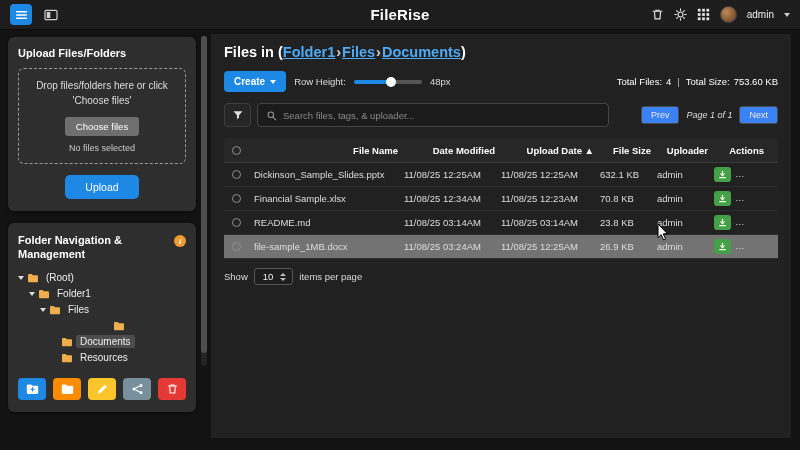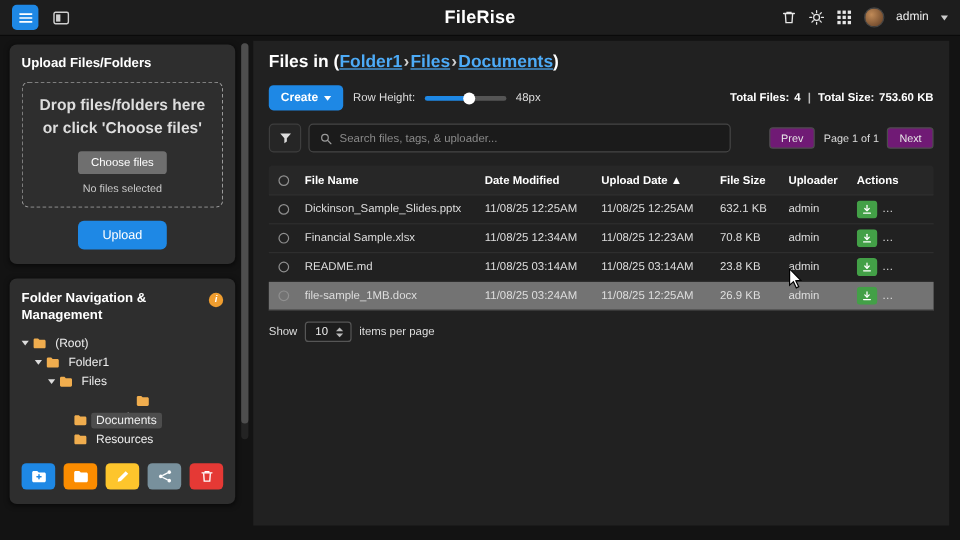--- a/index.html
+++ b/index.html
@@ -46,21 +46,21 @@
     background: #4e4e4e; border-radius: 3px; }
   .main { flex: 1; margin: 4px 9px 12px 2px; background: #212121; border-radius: 0;
     padding: 10px 13px; }
 
   
   .card { background: #2e2e2e; border-radius: 6px; box-shadow: 0 1px 4px rgba(0,0,0,.55); }
   .card-title { font-size: 11px; font-weight: bold; color: #fff; }
   .upload-card { padding: 10px 10px 12px; }
   .dropzone { margin-top: 9px; border: 1px dashed #9a9a9a; border-radius: 6px;
     padding: 10px 8px 10px; text-align: center; }
-  .drop-text { font-size: 13px; color: #ddd; line-height: 1.45; font-weight: bold; }
+  .drop-text { font-size: 10px; color: #ddd; line-height: 1.45; }
   .choose-btn { background: #6f6f6f; color: #fff; border-radius: 3px; font-size: 9.5px;
     padding: 4px 11px; margin: 9px auto 7px; display: block; }
   .no-files { font-size: 9px; color: #c9c9c9; }
   .upload-btn { display: block; margin: 11px auto 0; background: #1e88e5; color: #fff;
     border-radius: 5px; font-size: 10.5px; padding: 6px 20px; }
 
   .folder-card { padding: 10px 10px 12px; }
   .folder-title-row { display: flex; gap: 6px; }
   .fc-title { flex: 1; line-height: 1.3; }
   .info-icon { flex: none; width: 12px; height: 12px; border-radius: 50%; background: #ef9d2f;
@@ -86,43 +86,43 @@
 
   .toolbar-row { display: flex; align-items: center; gap: 8px; margin-bottom: 11px; }
   .create-btn { background: #1e88e5; color: #fff; font-size: 10px; font-weight: bold;
     border-radius: 4px; padding: 5px 10px; display: flex; align-items: center; gap: 5px; }
   .create-btn .caret-down { border-top-color: #fff; }
   .rh-label, .rh-value { font-size: 9.5px; color: #ddd; }
   .slider { width: 68px; height: 4px; border-radius: 2px; position: relative;
     background: linear-gradient(to right, #1e88e5 55%, #555 55%); }
   .slider-thumb { position: absolute; left: 55%; top: 50%; transform: translate(-50%,-50%);
     width: 10px; height: 10px; background: #fff; border-radius: 50%; }
-  .totals { margin-left: auto; font-size: 9.5px; font-weight: bold; color: #fff; display: flex; gap: 4px; }
+  .totals { margin-left: auto; font-size: 9.5px; font-weight: normal; color: #fff; display: flex; gap: 4px; }
   .totals .sep { color: #bbb; margin: 0 2px; }
 
   .search-row { display: flex; gap: 6px; margin-bottom: 11px; }
   .filter-btn { width: 27px; height: 24px; background: #262626; border: 1px solid #3e3e3e;
     border-radius: 4px; display: flex; align-items: center; justify-content: center; }
   .filter-btn svg { width: 12px; height: 12px; }
   .search-box { display: flex; align-items: center; width: 352px; height: 24px; background: #1b1b1b;
     border: 1px solid #454545; border-radius: 4px; padding: 0 8px; gap: 6px; }
   .search-ico svg { width: 11px; height: 11px; }
   .search-input { flex: 1; background: transparent; border: none; outline: none;
     color: #eee; font-size: 9.5px; font-family: inherit; }
   .search-input::placeholder { color: #8a8a8a; }
   .pagination { margin-left: auto; display: flex; align-items: center; gap: 7px; }
-  .page-btn { background: #701a75; border: 1px solid #4c4c4c; color: #e8e8e8;
+  .page-btn { background: #3b82f6; border: 1px solid #4c4c4c; color: #e8e8e8;
     border-radius: 3px; padding: 3px 9px; font-size: 9px; }
-  .page-info { font-size: 9px; color: #ddd; }
+  .page-info { font-size: 9px; color: #ddd; font-style: italic; }
 
   .trow { display: grid; grid-template-columns: 22px 150px 97px 99px 57px 57px 1fr;
     align-items: center; height: 24px; padding: 0 8px; font-size: 9.5px; color: #dedede;
     border-bottom: 1px solid #2e2e2e; }
   .trow.thead { height: 25px; font-weight: bold; color: #fff; background: #272727;
-    border-bottom: 1px solid #3a3a3a; border-radius: 3px 3px 0 0; }
+    border-bottom: 1px solid #3a3a3a; border-radius: 3px 3px 0 0; text-align: right; }
   .trow.highlight { background: #737373; }
   .cell { overflow: hidden; white-space: nowrap; text-overflow: ellipsis; padding-right: 6px; }
   .row-check { width: 9px; height: 9px; border: 1px solid #909090; border-radius: 50%;
     background: transparent; display: inline-block; }
   .act-btn { width: 17px; height: 15px; border-radius: 3px; display: inline-flex;
     align-items: center; justify-content: center; margin-right: 4px; vertical-align: middle; }
   .act-btn svg { width: 9px; height: 9px; }
 
   .bottom-row { display: flex; align-items: center; gap: 6px; font-size: 9.5px;
     color: #ddd; margin-top: 9px; }

